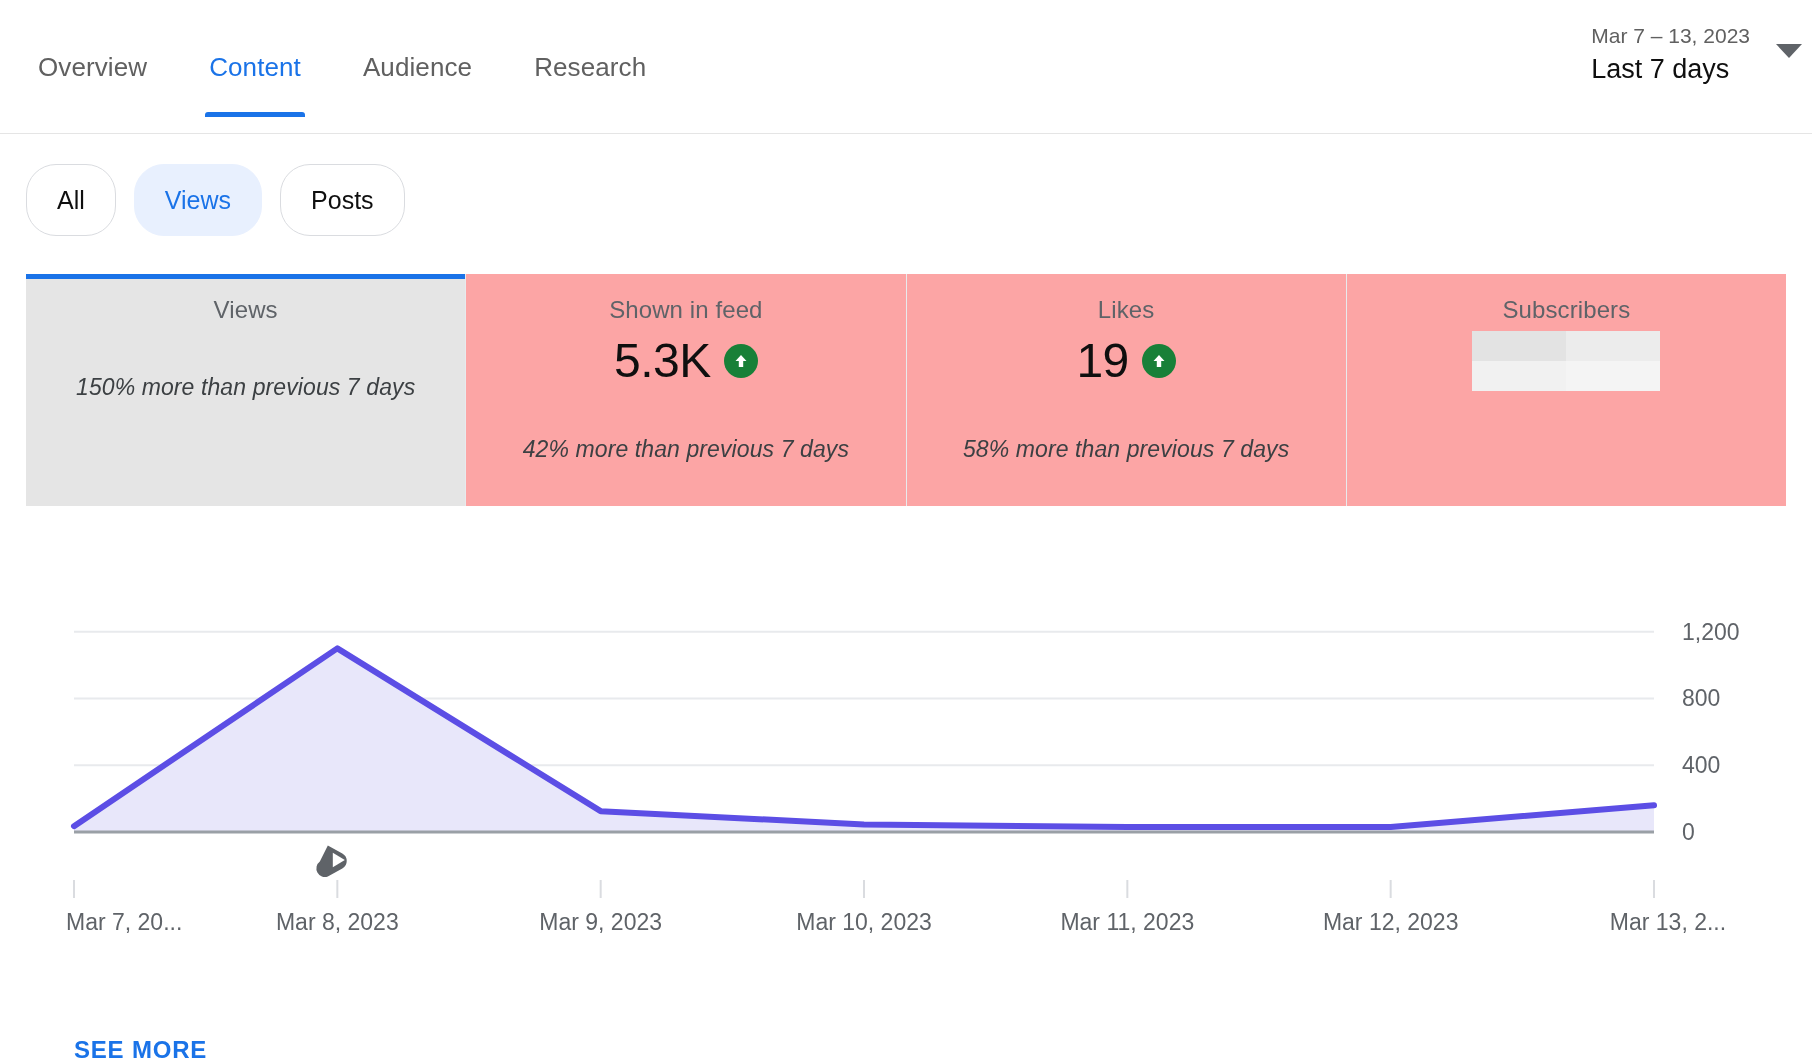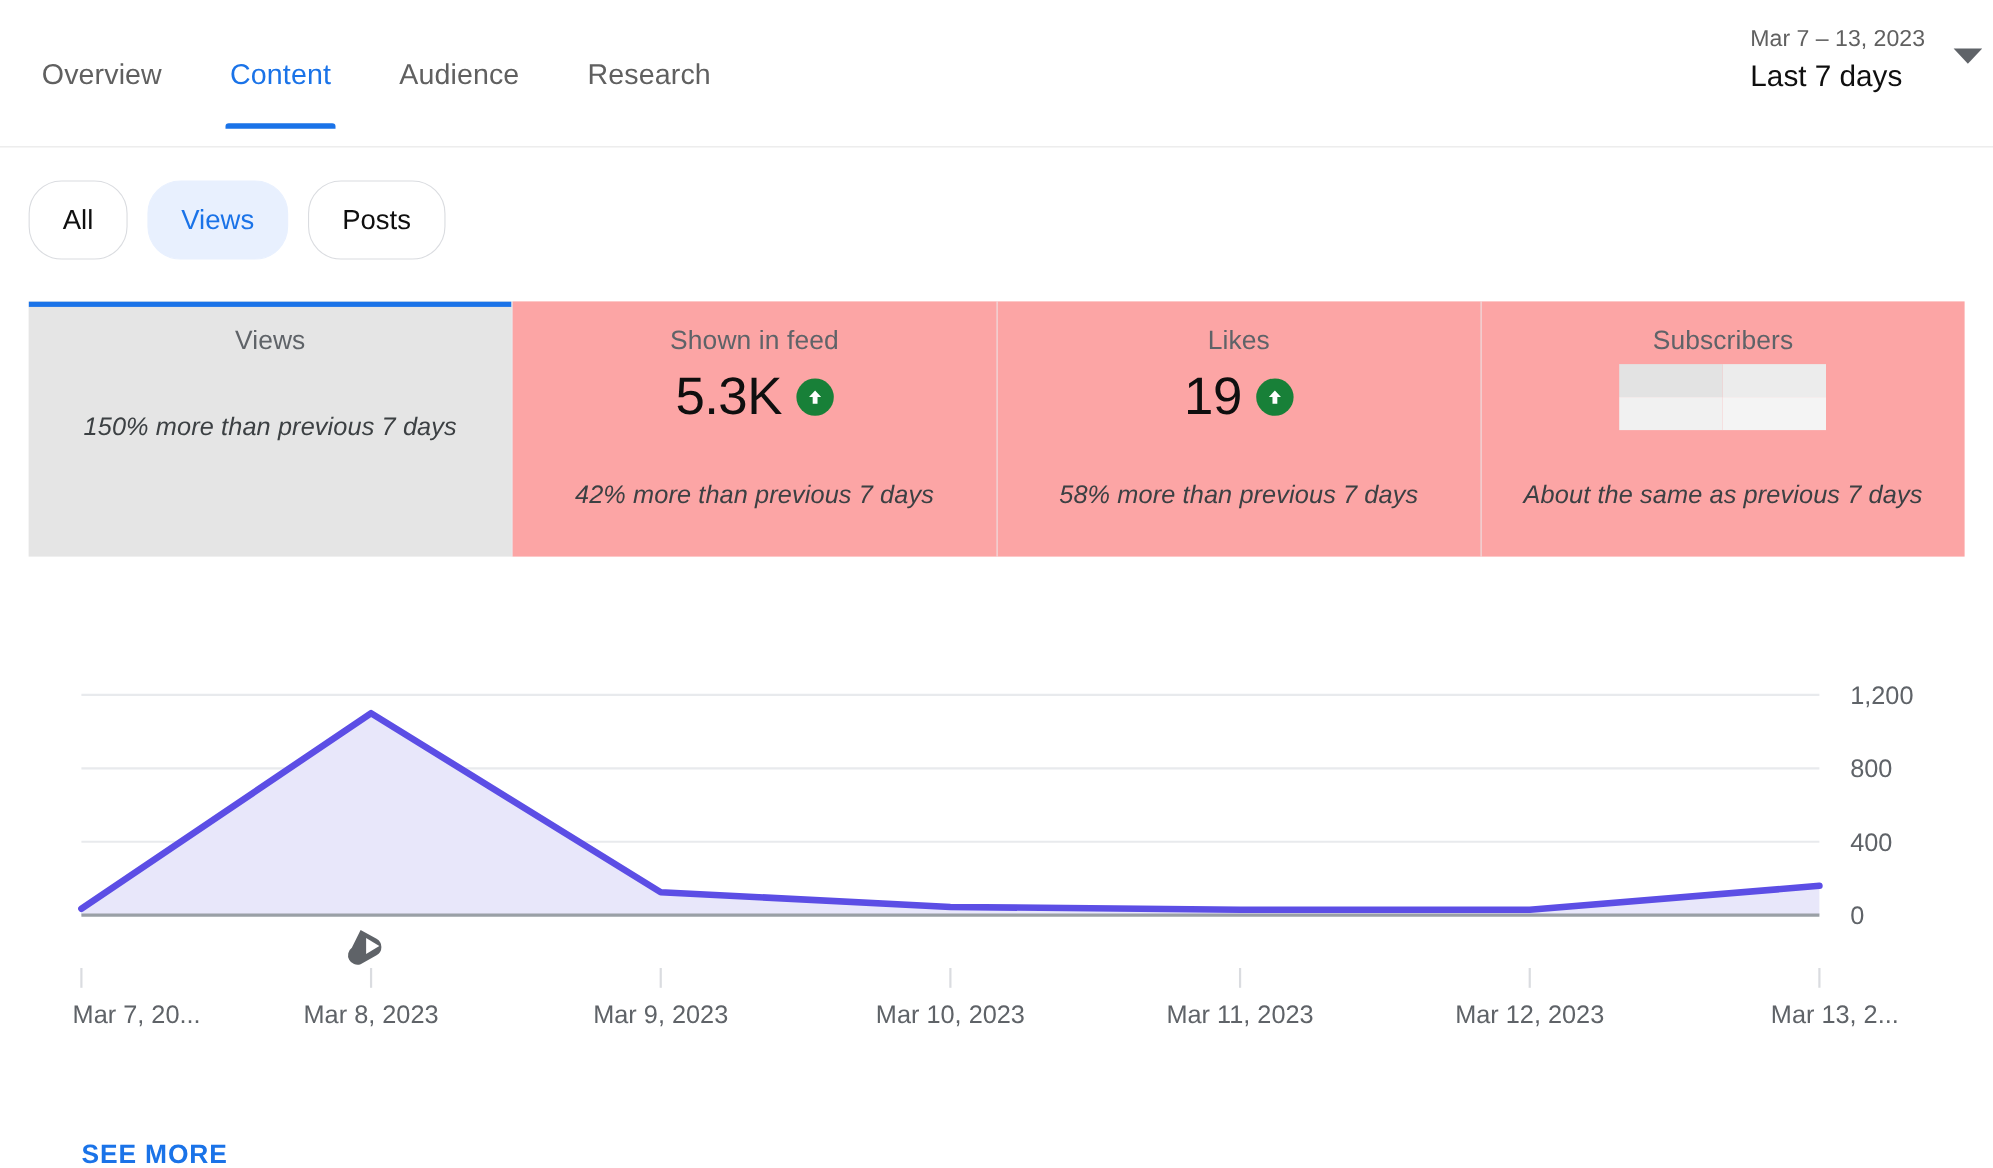--- a/index.html
+++ b/index.html
@@ -170,21 +170,20 @@
     <div class="card">
       <div class="card-title">Subscribers</div>
       <div class="card-value-row">
         <div class="skeleton">
           <div class="sk"></div>
           <div class="sk b"></div>
           <div class="sk c"></div>
           <div class="sk d"></div>
         </div>
       </div>
-      <div class="card-sub">About the same as previous 7 days</div>
     </div>
 
   </div>
 
   <div class="chartwrap">
     <svg class="chart-svg" width="1812" height="420" viewBox="0 0 1812 420">
 
       <g>
         <line id="grid-0" x1="74" x2="1654" stroke="#e8eaed" stroke-width="2" y1="225.23076923076923" y2="225.23076923076923"></line>
         <line id="grid-1" x1="74" x2="1654" stroke="#e8eaed" stroke-width="2" y1="158.46153846153845" y2="158.46153846153845"></line>

